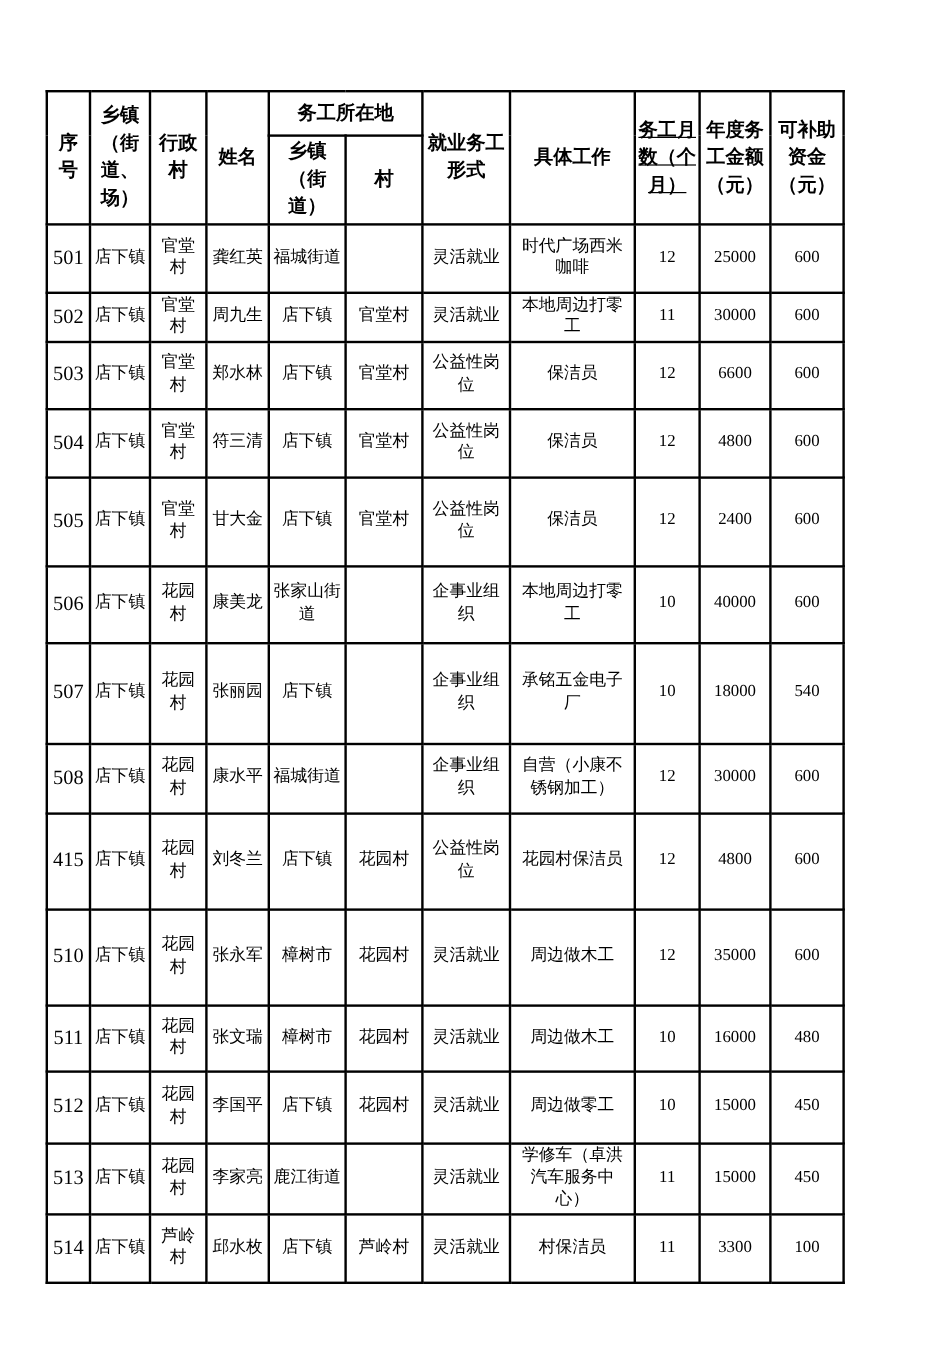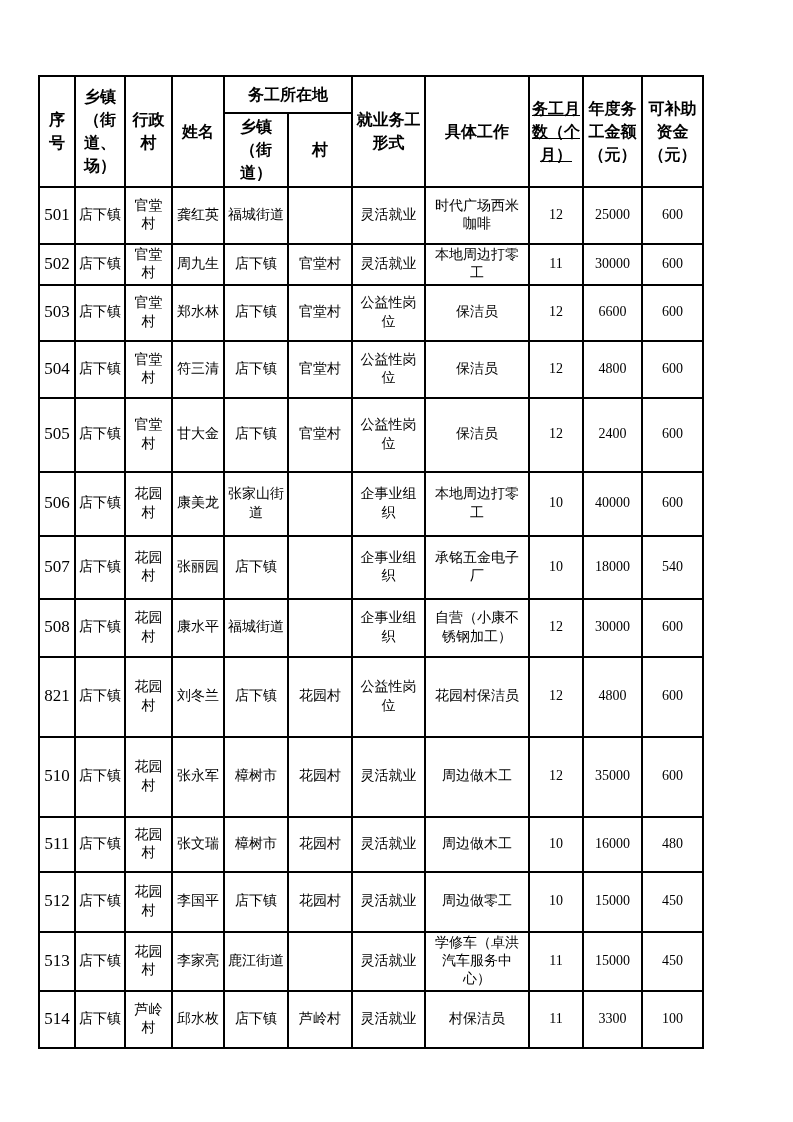--- a/index.html
+++ b/index.html
@@ -67,21 +67,21 @@
   td.b-job    { padding: 1px 5px; }
 
   thead tr:nth-child(1) { height: 37px; }
   thead tr:nth-child(2) { height: 40px; }
   tbody tr:nth-child(1)  { height: 57px; }
   tbody tr:nth-child(2)  { height: 40px; }
   tbody tr:nth-child(3)  { height: 56px; }
   tbody tr:nth-child(4)  { height: 57px; margin-top: 38px; }
   tbody tr:nth-child(5)  { height: 74px; }
   tbody tr:nth-child(6)  { height: 64px; }
-  tbody tr:nth-child(7)  { height: 63px; margin-top: 25px; }
+  tbody tr:nth-child(7)  { height: 84px; margin-top: 25px; }
   tbody tr:nth-child(8)  { height: 58px; }
   tbody tr:nth-child(9)  { height: 80px; }
   tbody tr:nth-child(10) { height: 80px; border-radius: 19px; }
   tbody tr:nth-child(11) { height: 55px; }
   tbody tr:nth-child(12) { height: 60px; }
   tbody tr:nth-child(13) { height: 53px; }
   tbody tr:nth-child(14) { height: 57px; margin-top: 32px; }
 </style>
 </head>
 <body>
@@ -218,21 +218,21 @@
           <td class="b-name">康水平</td>
           <td class="b-wtown">福城街道</td>
           <td class="b-wvill"></td>
           <td class="b-form">企事业组织</td>
           <td class="b-job">自营（小康不锈钢加工）</td>
           <td class="b-months">12</td>
           <td class="b-amount">30000</td>
           <td class="b-subsidy">600</td>
         </tr>
         <tr>
-          <td class="b-seq">821</td>
+          <td class="b-seq">415</td>
           <td class="b-htown">店下镇</td>
           <td class="b-admin">花园村</td>
           <td class="b-name">刘冬兰</td>
           <td class="b-wtown">店下镇</td>
           <td class="b-wvill">花园村</td>
           <td class="b-form">公益性岗位</td>
           <td class="b-job">花园村保洁员</td>
           <td class="b-months">12</td>
           <td class="b-amount">4800</td>
           <td class="b-subsidy">600</td>

